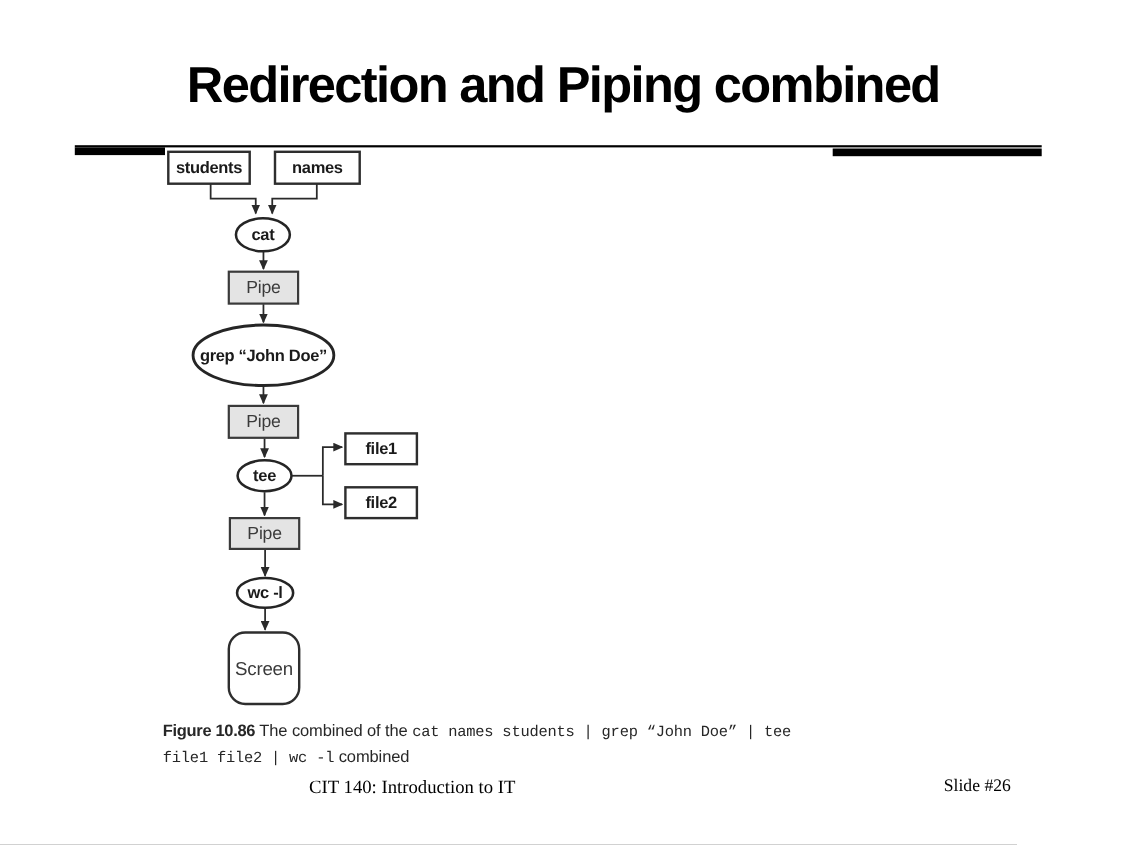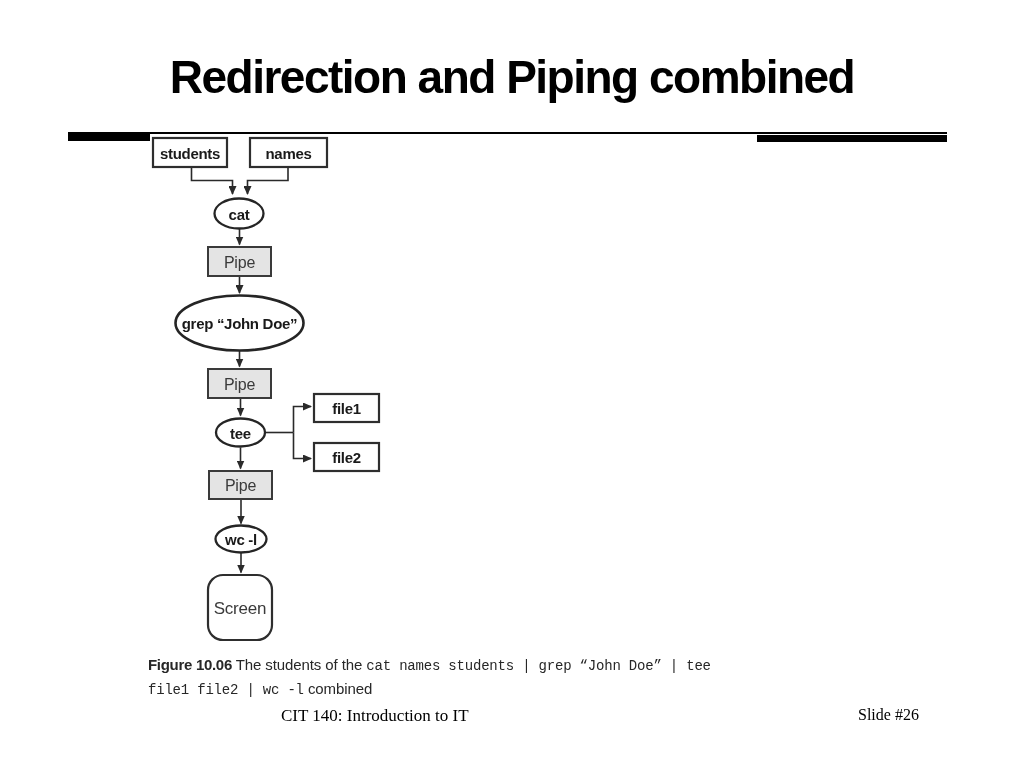--- a/index.html
+++ b/index.html
@@ -148,20 +148,20 @@
       <text class="lbl-b" x="241" y="539.5" text-anchor="middle" dominant-baseline="central">wc -l</text>
     </g>
 
     <g>
       <rect class="node-box" x="208" y="575" width="64" height="65" rx="15" ry="15"></rect>
       <text class="lbl-r" x="240" y="608.5" text-anchor="middle" dominant-baseline="central" style="font-size:17px">Screen</text>
     </g>
   </svg>
 
   <div class="caption">
-    <div class="cap-line"><span class="fig-label">Figure 10.06</span><span> The students of the </span><span class="cap-code">cat names students | grep “John Doe” | tee</span></div>
+    <div class="cap-line"><span class="fig-label">Figure 10.86</span><span> The combined of the </span><span class="cap-code">cat names students | grep “John Doe” | tee</span></div>
     <div class="cap-line"><span class="cap-code">file1 file2 | wc -l</span><span> combined</span></div>
   </div>
 
   <div class="footer-course">CIT 140: Introduction to IT</div>
   <div class="footer-slide">Slide #26</div>
 
 </div>
 
 </body></html>

